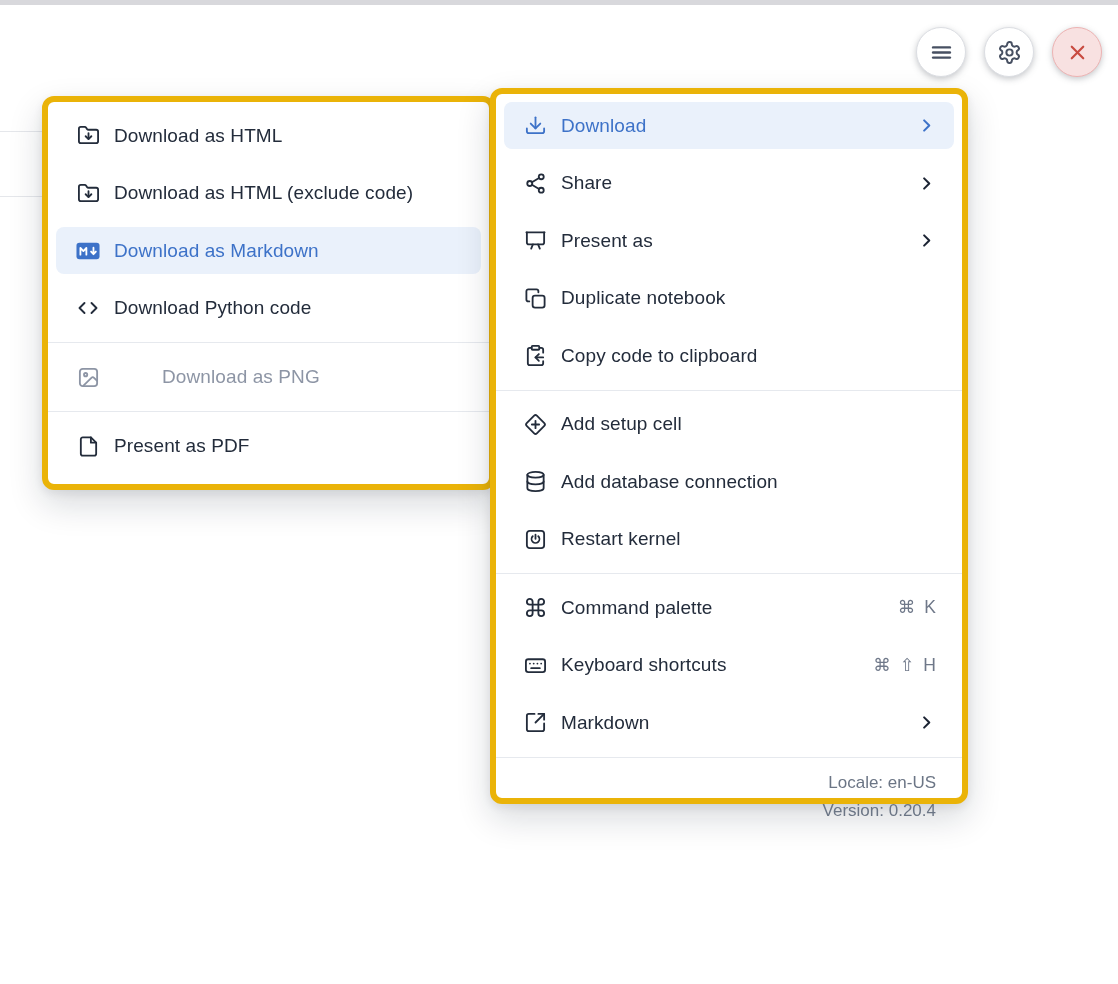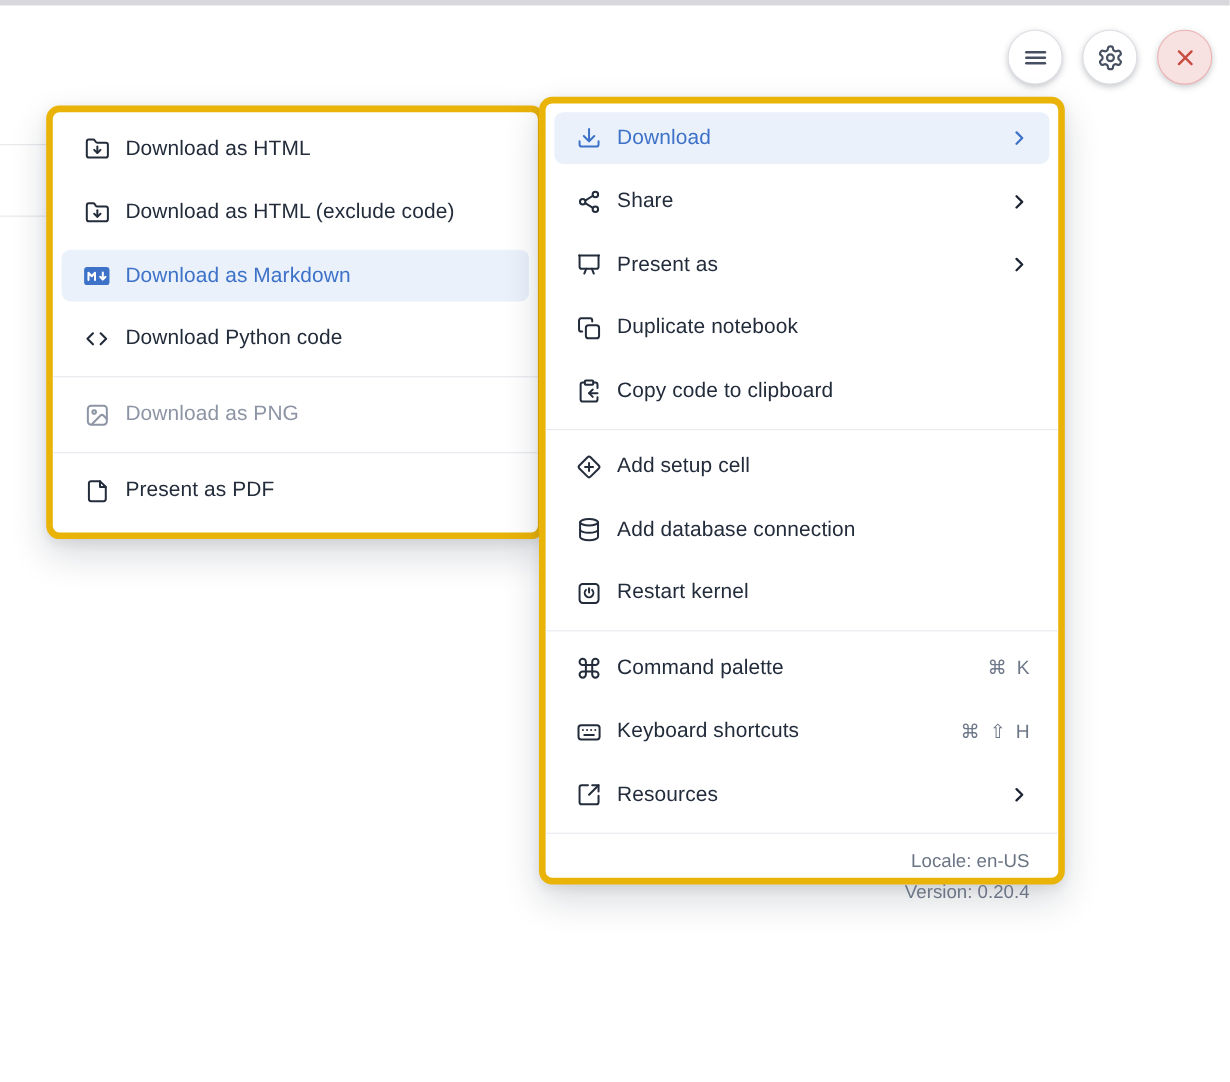--- a/index.html
+++ b/index.html
@@ -24,21 +24,21 @@
   .panel { position:absolute; background:#fff; border:6px solid #eab308; border-radius:12px;
     box-shadow:0 14px 34px rgba(15,23,42,.16), 0 3px 10px rgba(15,23,42,.08); }
   .submenu-panel { left:42px; top:96px; width:453px; height:394px; z-index:5; padding:10px 8px; }
   .main-panel { left:490px; top:88px; width:478px; height:716px; z-index:10;
     padding:8px 8px 0; display:flex; flex-direction:column; }
 
   .menu-item { display:flex; align-items:center; height:47px; border-radius:8px;
     padding:0 18px 0 19px; margin-bottom:10.5px; color:#232c3b; cursor:pointer; }
   .submenu-panel .menu-item { padding-left:20px; margin-bottom:10.5px; }
   .menu-item.active { background:#eaf1fb; color:#3d72c8; }
-  .menu-item.disabled { color:#8d95a5; cursor:default; }
+  .menu-item.disabled { color:#8d95a5; cursor:default;gap:48px; }
   .mi-icon { width:24px; height:24px; flex:0 0 24px; display:flex; align-items:center;
     justify-content:center; margin-right:14px; }
   .mi-icon svg { display:block; }
   .mi-label { font-size:19px; letter-spacing:.1px; white-space:nowrap; }
   .mi-right { margin-left:auto; display:flex; align-items:center; gap:9px; color:#1c2434; }
   .menu-item.active .mi-right { color:#3d72c8; }
   .key { color:#6f7889; font-size:17.5px; }
 
   .menu-sep { height:1px; background:#e6e9ee; }
   .main-panel .menu-sep { margin:3px -8px 10px; }
@@ -292,21 +292,21 @@
           </span>
         </div>
         <div class="menu-item">
           <span class="mi-icon">
             <svg width="23" height="23" viewBox="0 0 24 24" fill="none" stroke="currentColor" stroke-width="1.9" stroke-linecap="round" stroke-linejoin="round">
               <path d="M21 13v6a2 2 0 0 1-2 2H5a2 2 0 0 1-2-2V5a2 2 0 0 1 2-2h6"></path>
               <path d="m21 3-9 9"></path>
               <path d="M15 3h6v6"></path>
             </svg>
           </span>
-          <span class="mi-label">Resources</span>
+          <span class="mi-label">Markdown</span>
           <span class="mi-right">
             <svg width="19" height="19" viewBox="0 0 24 24" fill="none" stroke="currentColor" stroke-width="2.6" stroke-linecap="round" stroke-linejoin="round">
               <path d="m9 5.5 6.5 6.5L9 18.5"></path>
             </svg>
           </span>
         </div>
       </div>
     <div class="menu-footer">
       <div>Locale: en-US</div>
       <div>Version: 0.20.4</div>

